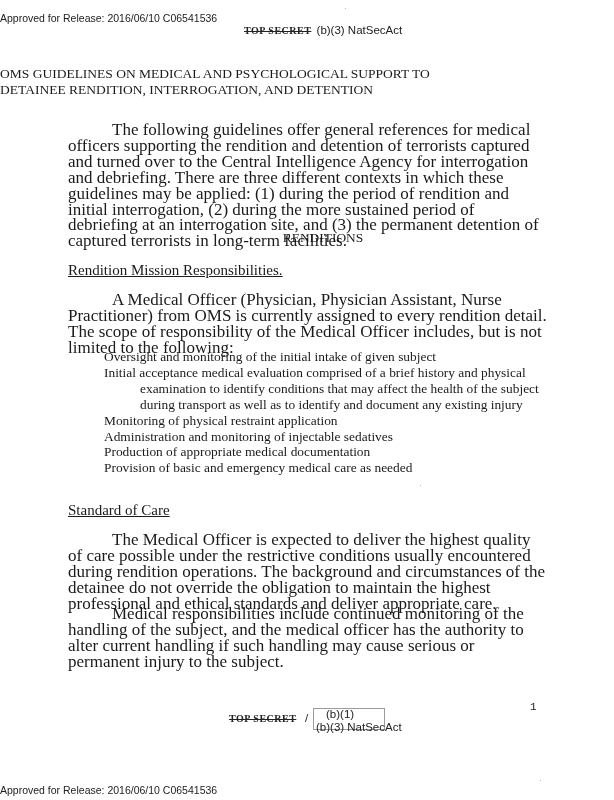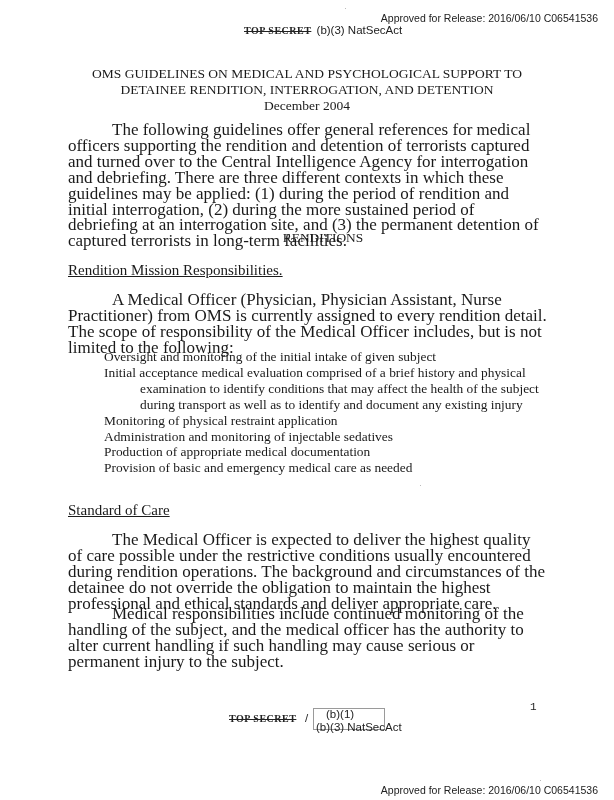--- a/index.html
+++ b/index.html
@@ -1,35 +1,35 @@
 <!DOCTYPE html>
 <html><head>
   <meta charset="utf-8">
   <style>
     html, body { margin: 0; padding: 0; }
     body {
       width: 614px; height: 800px; background: #ffffff; position: relative; overflow: hidden;
       font-family: "Liberation Serif", "DejaVu Serif", serif; color: #1a1a1a;
     }
     .stamp {
-      position: absolute; left: 0; width: 598px; text-align: right;
+      position: absolute; left: 0; width: 598px; text-align: left;
       font-family: "Liberation Sans", "DejaVu Sans", sans-serif; font-size: 10.5px; color: #222;
     }
     #stamp-top { top: 12px; }
     #stamp-bottom { top: 784px; }
     .classif-top {
       position: absolute; top: 24px; left: 238px;
       font-family: "Liberation Sans", sans-serif; font-size: 11.5px; color: #222; white-space: nowrap; margin-left: 6px;
     }
     .ts-struck {
       font-family: "Liberation Serif", serif; font-weight: bold; font-size: 10px;
       text-decoration: line-through; letter-spacing: 0.5px; margin-right: 2px;
     }
     .title-block {
-      position: absolute; top: 66px; left: 0; width: 614px; text-align: center;
+      position: absolute; top: 66px; left: 0; width: 614px; 
       font-size: 13.5px; line-height: 16px;
     }
     .para {
       position: absolute; left: 68px; width: 480px; font-size: 17px; line-height: 15.9px; margin: 0;
     }
     .indent { display: inline-block; width: 44px; }
     .section-heading {
       position: absolute; left: 16px; width: 614px; text-align: center; font-size: 13.4px;
     }
     .sub-heading {
@@ -67,21 +67,20 @@
 <div id="stamp-top" class="stamp">Approved for Release: 2016/06/10 C06541536</div>
 
 <div class="classif-top">
   <span class="ts-struck">TOP SECRET</span>
   <span>(b)(3) NatSecAct</span>
 </div>
 
 <div class="title-block">
   <div>OMS GUIDELINES ON MEDICAL AND PSYCHOLOGICAL SUPPORT TO</div>
   <div>DETAINEE RENDITION, INTERROGATION, AND DETENTION</div>
-  <div>December 2004</div>
 </div>
 
 <p class="para" style="top:122px;"><span class="indent"></span><span>The following guidelines offer general references for medical officers supporting the rendition and detention of terrorists captured and turned over to the Central Intelligence Agency for interrogation and debriefing.  There are three different contexts in which these guidelines may be applied: (1) during the period of rendition and initial interrogation, (2) during the more sustained period of debriefing at an interrogation site, and (3) the permanent detention of captured terrorists in long-term facilities.</span></p>
 
 <div class="section-heading" style="top:230px;">RENDITIONS</div>
 
 <div class="sub-heading" style="top:262px;">Rendition Mission Responsibilities.</div>
 
 <p class="para" style="top:292px;"><span class="indent"></span><span>A Medical Officer (Physician, Physician Assistant, Nurse Practitioner) from OMS is currently assigned to every rendition detail. The scope of responsibility of the Medical Officer includes, but is not limited to the following:</span></p>
 

